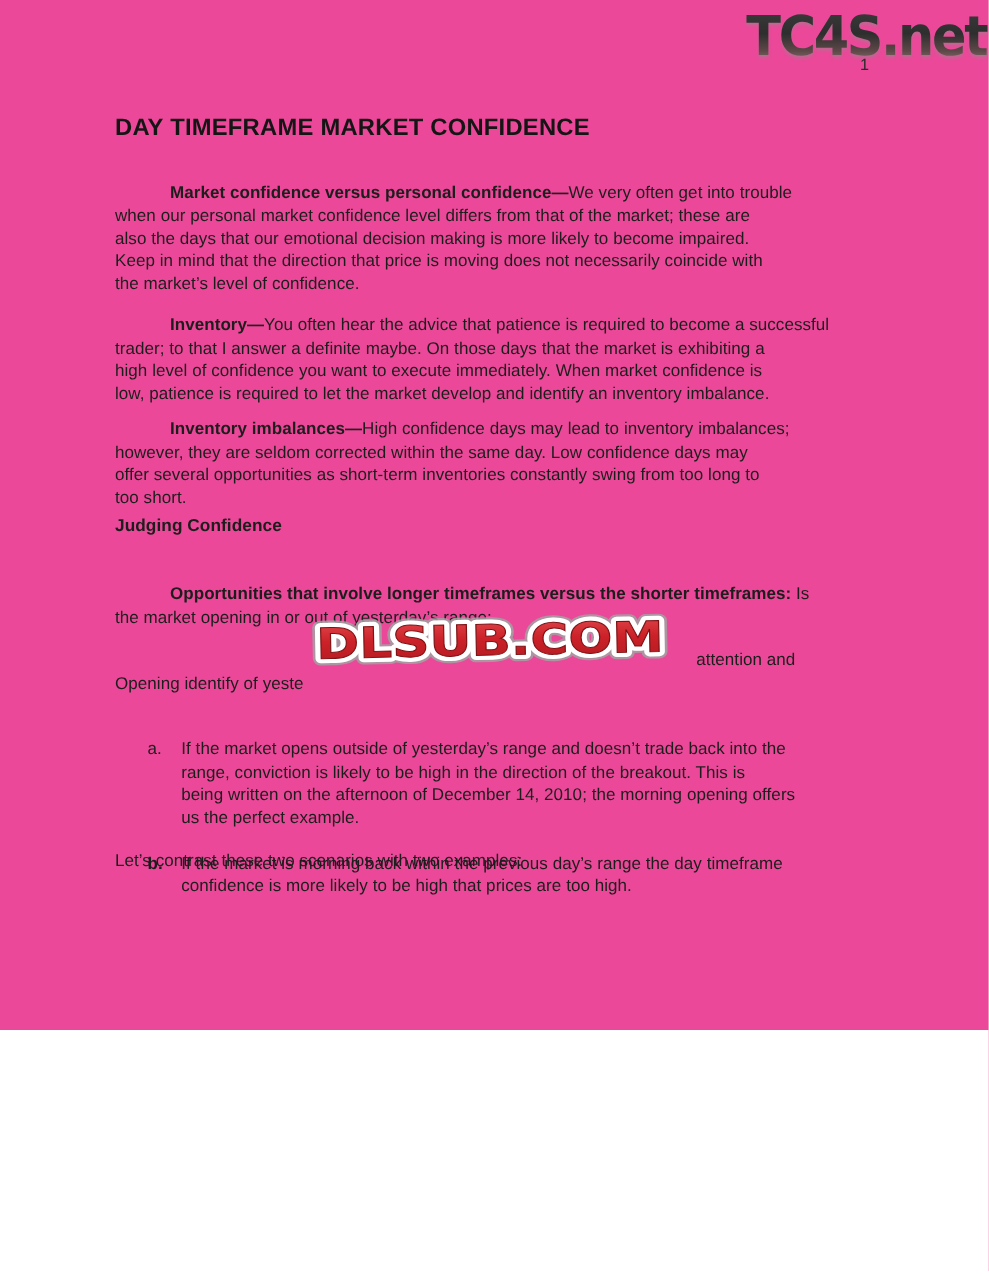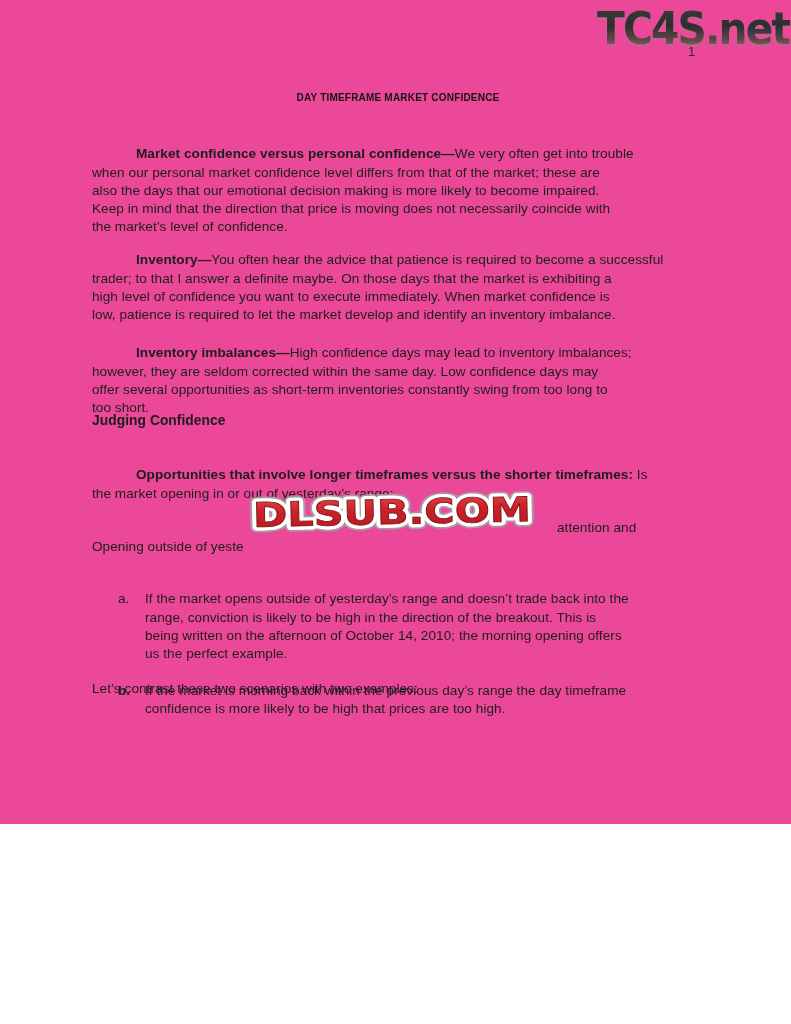--- a/index.html
+++ b/index.html
@@ -15,23 +15,23 @@
   .abs{position:absolute;}
   .body-text{
     font-size:13.6px;
     line-height:18.3px;
     white-space:pre-line;
     letter-spacing:0.05px;
   }
   .lead{font-weight:bold;padding-left:44px;}
   .doc-title{
     left:92px;top:92px;width:612px;
-    text-align:center;
+    text-align:left;
     font-weight:bold;
-    font-size:10px;
+    font-size:19px;
     letter-spacing:0.2px;
     color:#151515;
   }
   .col{left:92px;width:620px;}
   .h2{font-weight:bold;font-size:13.8px;}
   .page-num{
     left:688px;top:44px;
     font-size:13px;color:#2a2a2a;
   }
   .list-block{left:118px;width:600px;}
@@ -82,37 +82,37 @@
 the market’s level of confidence.</span>
   </div>
 
   <div class="abs col body-text" style="top:233px;">
     <span class="lead">Inventory—</span><span>You often hear the advice that patience is required to become a successful
 trader; to that I answer a definite maybe. On those days that the market is exhibiting a
 high level of confidence you want to execute immediately. When market confidence is
 low, patience is required to let the market develop and identify an inventory imbalance.</span>
   </div>
 
-  <div class="abs col body-text" style="top:326px;">
+  <div class="abs col body-text" style="top:316px;">
     <span class="lead">Inventory imbalances—</span><span>High confidence days may lead to inventory imbalances;
 however, they are seldom corrected within the same day. Low confidence days may
 offer several opportunities as short-term inventories constantly swing from too long to
 too short.</span>
   </div>
 
   <div class="abs col body-text" style="top:448px;">
     <span class="lead">Opportunities that involve longer timeframes versus the shorter timeframes:</span><span> Is
 the market opening in or out of yesterday’s range:</span>
   </div>
 
   <div class="abs col body-text h2" style="top:412px;">Judging Confidence</div>
 
   <div class="abs col body-text" style="top:501px;">
     <div class="p5-line1">
-      <span>Opening outside of yeste</span>
+      <span>Opening identify of yeste</span>
       <span class="p5-frag-right">attention and</span>
     </div>
   </div>
 
   <svg class="abs wm-mid" width="292" height="52" viewBox="0 0 292 52">
     <defs>
       <linearGradient id="redGrad" x1="0" y1="0" x2="0" y2="1">
         <stop offset="0%" stop-color="#e04a4e"></stop>
         <stop offset="45%" stop-color="#cc2128"></stop>
         <stop offset="100%" stop-color="#b01b21"></stop>
@@ -123,21 +123,21 @@
       <text x="146" y="38" text-anchor="middle" textLength="278" lengthAdjust="spacingAndGlyphs" stroke="#ffffff" stroke-width="7.5" stroke-linejoin="round" fill="none">DLSUB.COM</text>
       <text x="146" y="38" text-anchor="middle" textLength="278" lengthAdjust="spacingAndGlyphs" fill="url(#redGrad)" stroke="#7e1215" stroke-width="0.8">DLSUB.COM</text>
     </g>
   </svg>
 
   <div class="abs list-block body-text" style="top:572px;">
     <div class="list-item">
       <span class="list-marker">a.</span>
       <span class="list-text">If the market opens outside of yesterday’s range and doesn’t trade back into the
 range, conviction is likely to be high in the direction of the breakout. This is
-being written on the afternoon of October 14, 2010; the morning opening offers
+being written on the afternoon of December 14, 2010; the morning opening offers
 us the perfect example.</span>
     </div>
     <div class="list-item">
       <span class="list-marker bold">b.</span>
       <span class="list-text">If the market is morning back within the previous day’s range the day timeframe
 confidence is more likely to be high that prices are too high.</span>
     </div>
   </div>
 
   <div class="abs col body-text" style="top:680px;">Let’s contrast these two scenarios with two examples:</div>

